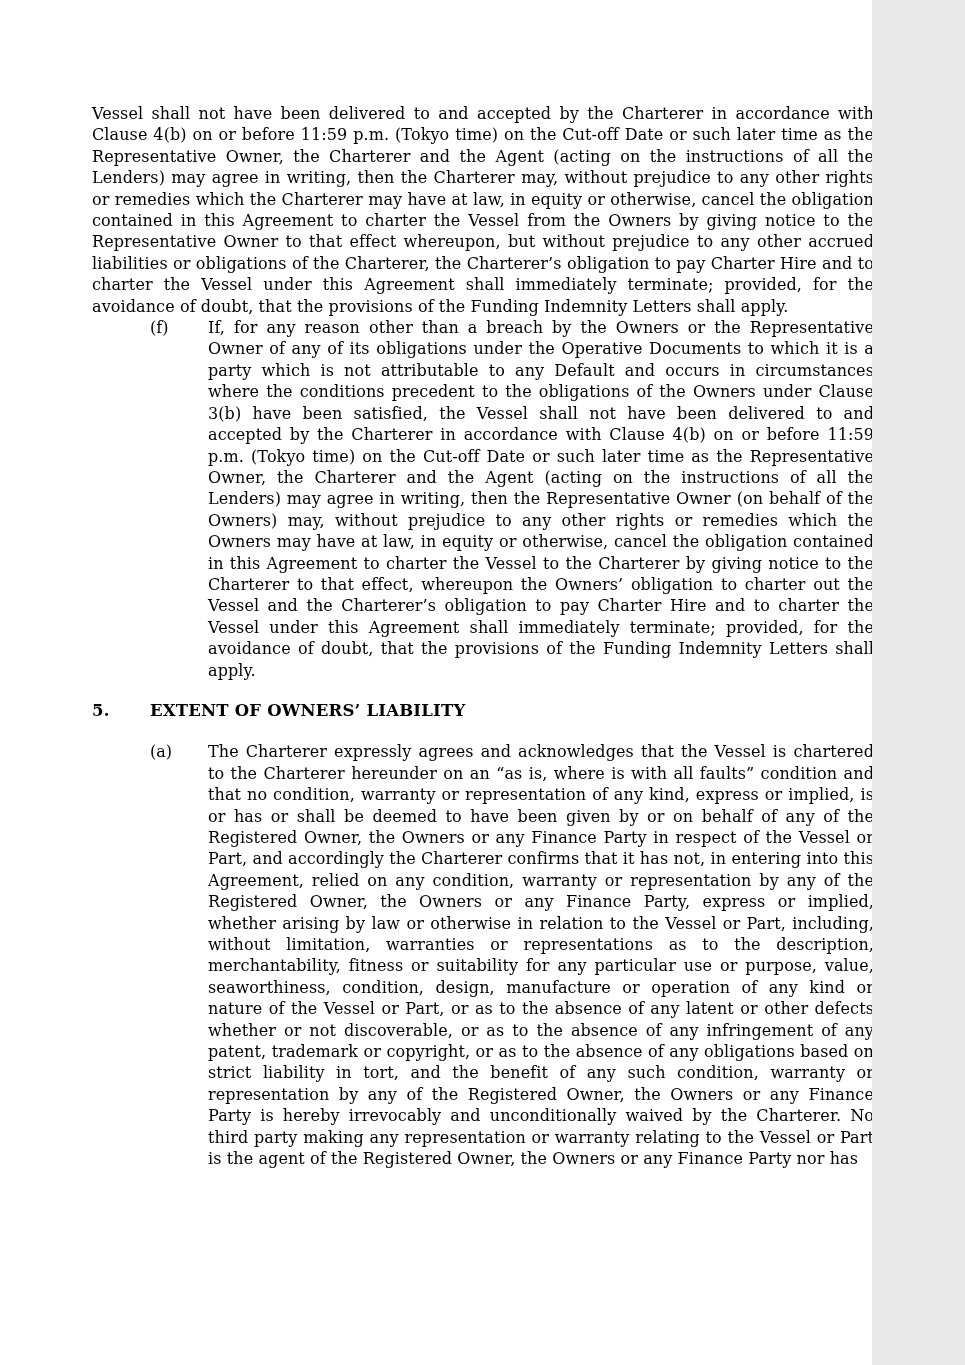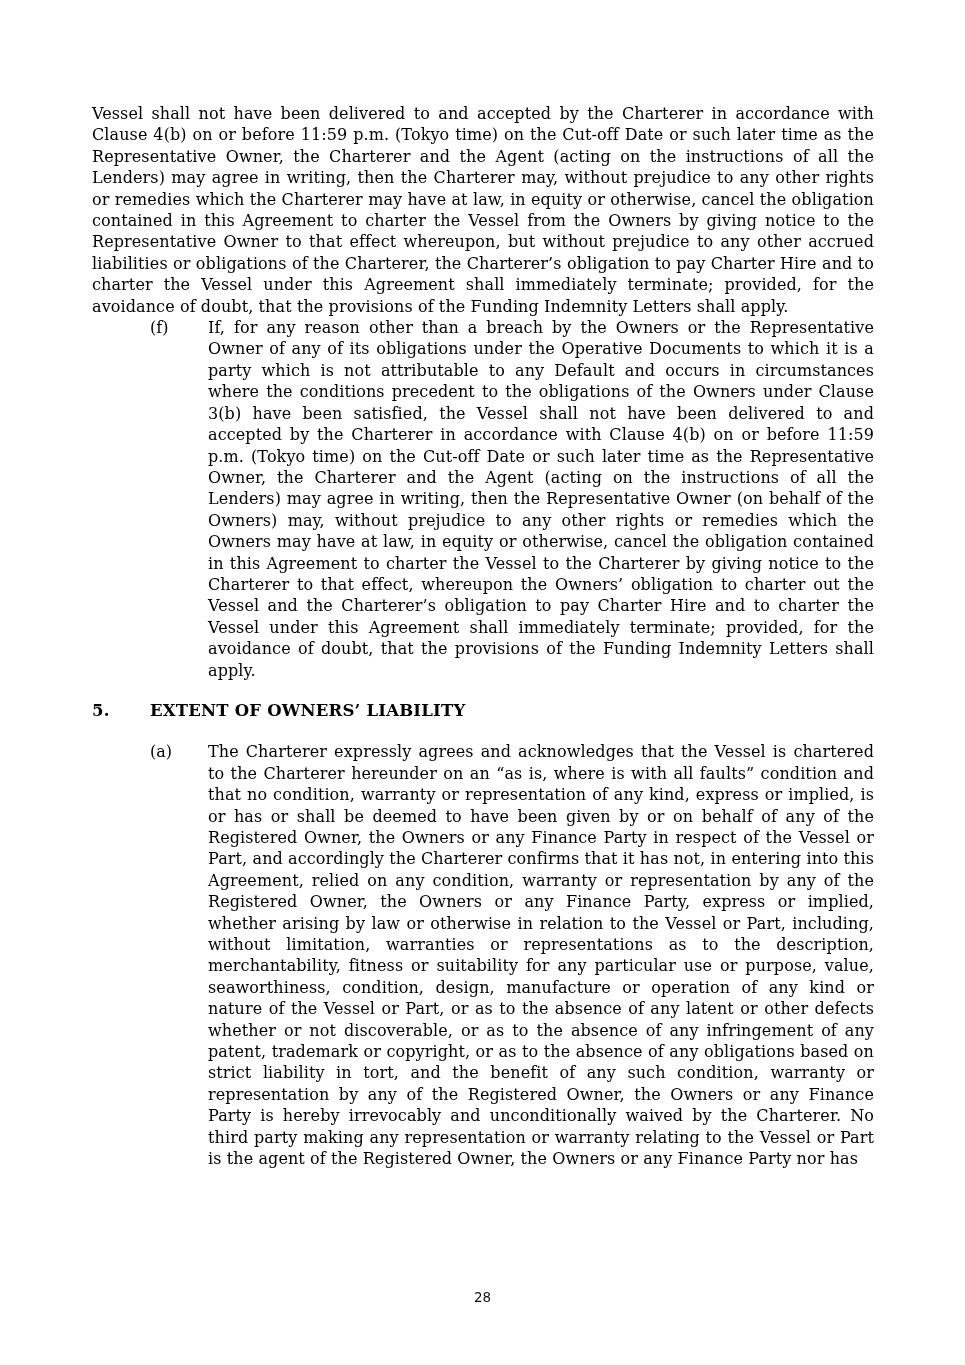--- a/index.html
+++ b/index.html
@@ -2,21 +2,21 @@
 <html><head>
 <meta charset="utf-8">
 <style>
   html, body {
     margin: 0;
     padding: 0;
     background: #e8e8e8;
   }
   .page {
     position: relative;
-    width: 965px;
+    width: 872px;
     height: 1365px;
     background: #ffffff;
     color: #000000;
     font-family: "DejaVu Serif", "Liberation Serif", serif;
     overflow: hidden;
   }
   .content {
     position: absolute;
     top: 103px;
     left: 92px;
@@ -88,14 +88,13 @@
       <h2 class="section-title">EXTENT OF OWNERS’ LIABILITY</h2>
     </div>
 
     <div class="lettered">
       <span class="para-label">(a)</span>
       <p class="para body-text">The Charterer expressly agrees and acknowledges that the Vessel is chartered to the Charterer hereunder on an “as is, where is with all faults” condition and that no condition, warranty or representation of any kind, express or implied, is or has or shall be deemed to have been given by or on behalf of any of the Registered Owner, the Owners or any Finance Party in respect of the Vessel or Part, and accordingly the Charterer confirms that it has not, in entering into this Agreement, relied on any condition, warranty or representation by any of the Registered Owner, the Owners or any Finance Party, express or implied, whether arising by law or otherwise in relation to the Vessel or Part, including, without limitation, warranties or representations as to the description, merchantability, fitness or suitability for any particular use or purpose, value, seaworthiness, condition, design, manufacture or operation of any kind or nature of the Vessel or Part, or as to the absence of any latent or other defects whether or not discoverable, or as to the absence of any infringement of any patent, trademark or copyright, or as to the absence of any obligations based on strict liability in tort, and the benefit of any such condition, warranty or representation by any of the Registered Owner, the Owners or any Finance Party is hereby irrevocably and unconditionally waived by the Charterer. No third party making any representation or warranty relating to the Vessel or Part is the agent of the Registered Owner, the Owners or any Finance Party nor has</p>
     </div>
 
   </div>
 
-  <div class="page-number">28</div>
 </div>
 
 </body></html>

